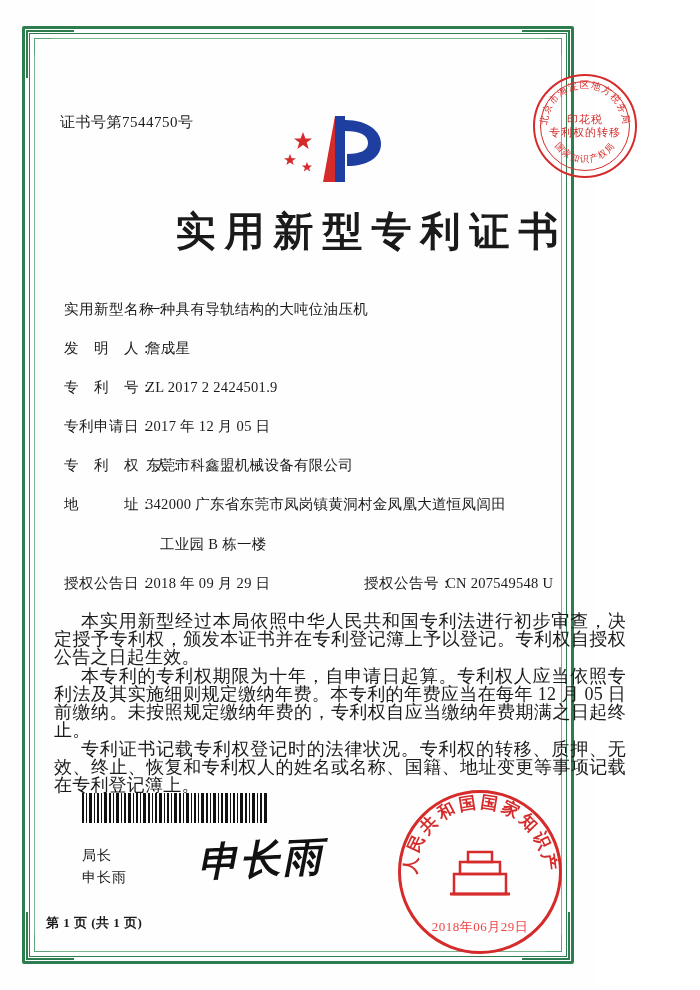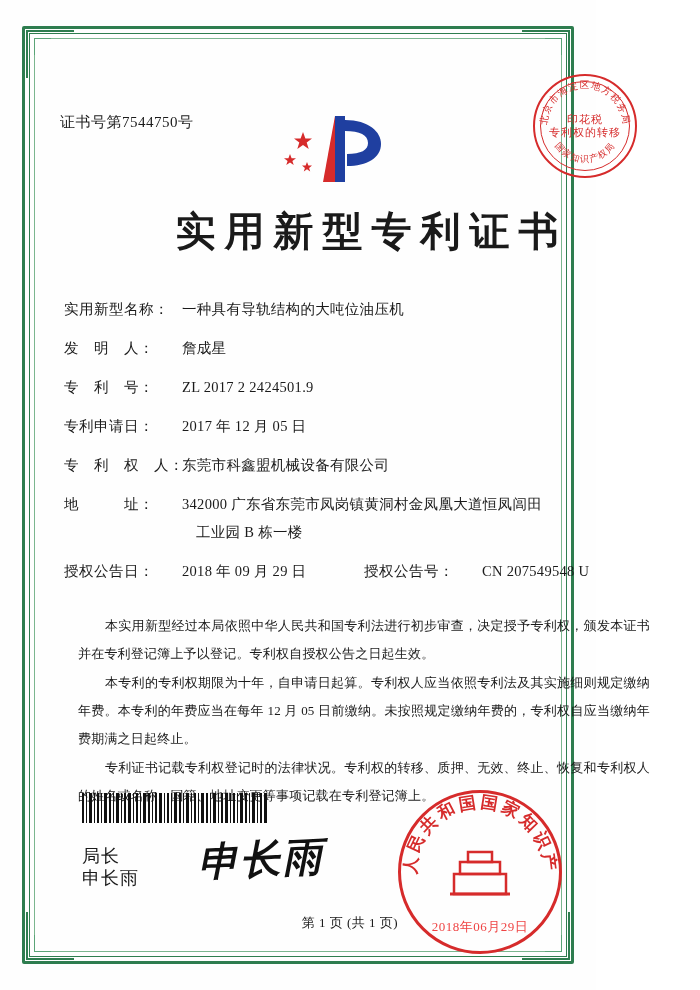--- a/index.html
+++ b/index.html
@@ -161,49 +161,48 @@
   }
   .field-label {
     width: 82px;
     flex: 0 0 82px;
     white-space: nowrap;
     letter-spacing: 0.5px;
   }
   .field-value {
     flex: 1 1 auto;
     letter-spacing: 0.3px;
-    padding-left: 36px;
   }
   .field-value .sub-line {
     display: block;
-    margin-top: 8px;
+    margin-top: 20px;
     padding-left: 14px;
   }
   .grant-row {
     display: flex;
     margin-bottom: 16px;
     margin-top: 2px;
   }
   .grant-left { width: 300px; flex: 0 0 300px; display: flex; }
   .grant-right { flex: 1 1 auto; display: flex; }
   .grant-left .field-label,
   .grant-right .field-label {
     width: 82px;
     flex: 0 0 82px;
   }
   .grant-right .field-label { width: 82px; flex: 0 0 82px; }
 
   
   .body-text {
     position: absolute;
-    left: 32px;
+    left: 8px;
     top: 560px;
     width: 572px;
-    font-size: 13px;
-    line-height: 28px;
+    font-size: 18px;
+    line-height: 18px;
     text-align: justify;
     letter-spacing: 0.2px;
   }
   .body-text p {
     margin: 0 0 1px 0;
     text-indent: 27px;
   }
 
   
   .barcode {
@@ -212,21 +211,21 @@
     top: 741px;
     width: 186px;
     height: 30px;
   }
 
   
   .sign-block {
     position: absolute;
     left: 36px;
     top: 793px;
-    font-size: 18px;
+    font-size: 14px;
     line-height: 22px;
     letter-spacing: 1px;
   }
   .signature-script {
     position: absolute;
     left: 152px;
     top: 780px;
     font-size: 40px;
     font-family: "Liberation Serif", "DejaVu Serif", serif;
     font-style: italic;
@@ -264,23 +263,24 @@
     color: #ef4444;
     letter-spacing: 0.5px;
   }
 
   
   .footer {
     position: absolute;
     left: 0;
     top: 862px;
     width: 608px;
-    text-align: center;
+    text-align: left;
     font-size: 13px;
     letter-spacing: 0.5px;
+    font-weight: bold;
   }
 </style>
 </head>
 <body>
 
 <div class="cert-page">
 
   <div class="border-outer"></div>
   <div class="border-inner"></div>
   <div class="border-hair"></div>

